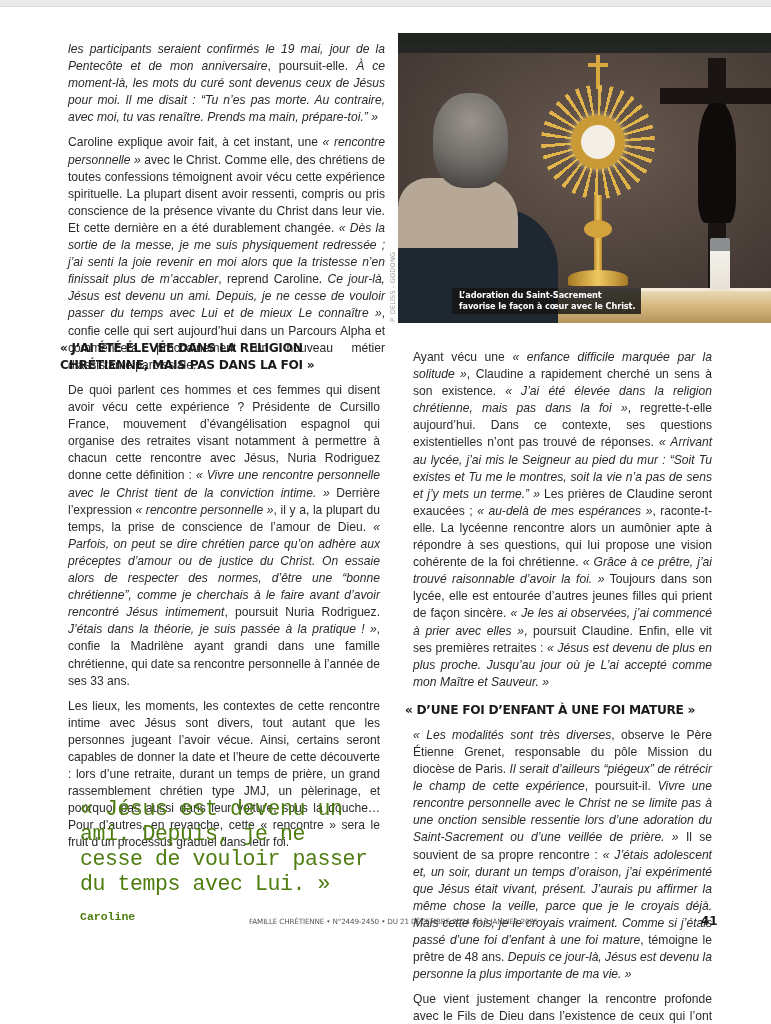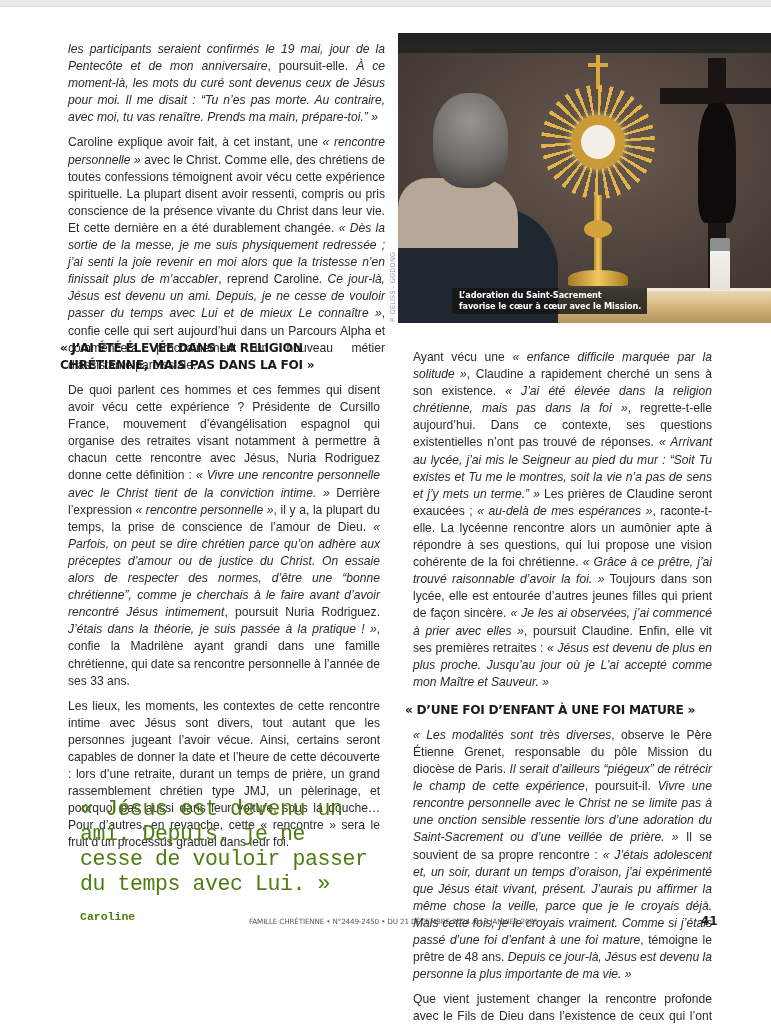--- a/index.html
+++ b/index.html
@@ -90,21 +90,21 @@
       <div class="knob"></div>
       <div class="base"></div>
   </div>
   <div class="person">
     <div class="body"></div>
       <div class="scarf"></div>
       <div class="head-s"></div>
   </div>
   <div class="caption">
     <div>L’adoration du Saint-Sacrement</div>
-    <div>favorise le cœur à cœur avec le Mission.</div>
+    <div>favorise le façon à cœur avec le Christ.</div>
   </div>
 </div>
 <div class="credit">P. DELISS - GODONG</div>
 
 <div class="col col1">
   <h2 class="head">« J’ai été élevée dans la religion chrétienne, mais pas dans la foi »</h2>
   <div>
       <p><span>De quoi parlent ces hommes et ces femmes qui disent avoir vécu cette expérience ? Présidente de Cursillo France, mouvement d’évangélisation espagnol qui organise des retraites visant notamment à permettre à chacun cette rencontre avec Jésus, Nuria Rodriguez donne cette définition : </span><i>« Vivre une rencontre personnelle avec le Christ tient de la conviction intime. »</i><span> Derrière l’expression </span><i>« rencontre personnelle »</i><span>, il y a, la plupart du temps, la prise de conscience de l’amour de Dieu. </span><i>« Parfois, on peut se dire chrétien parce qu’on adhère aux préceptes d’amour ou de justice du Christ. On essaie alors de respecter des normes, d’être une “bonne chrétienne”, comme je cherchais à le faire avant d’avoir rencontré Jésus intimement</i><span>, poursuit Nuria Rodriguez. </span><i>J’étais dans la théorie, je suis passée à la pratique ! »</i><span>, confie la Madrilène ayant grandi dans une famille chrétienne, qui date sa rencontre personnelle à l’année de ses 33 ans.</span></p>
       <p><span>Les lieux, les moments, les contextes de cette rencontre intime avec Jésus sont divers, tout autant que les personnes jugeant l’avoir vécue. Ainsi, certains seront capables de donner la date et l’heure de cette découverte : lors d’une retraite, durant un temps de prière, un grand rassemblement chrétien type JMJ, un pèlerinage, et pourquoi pas aussi dans leur voiture, sous la douche… Pour d’autres, en revanche, cette « rencontre » sera le fruit d’un processus graduel dans leur foi.</span></p>
     </div>

